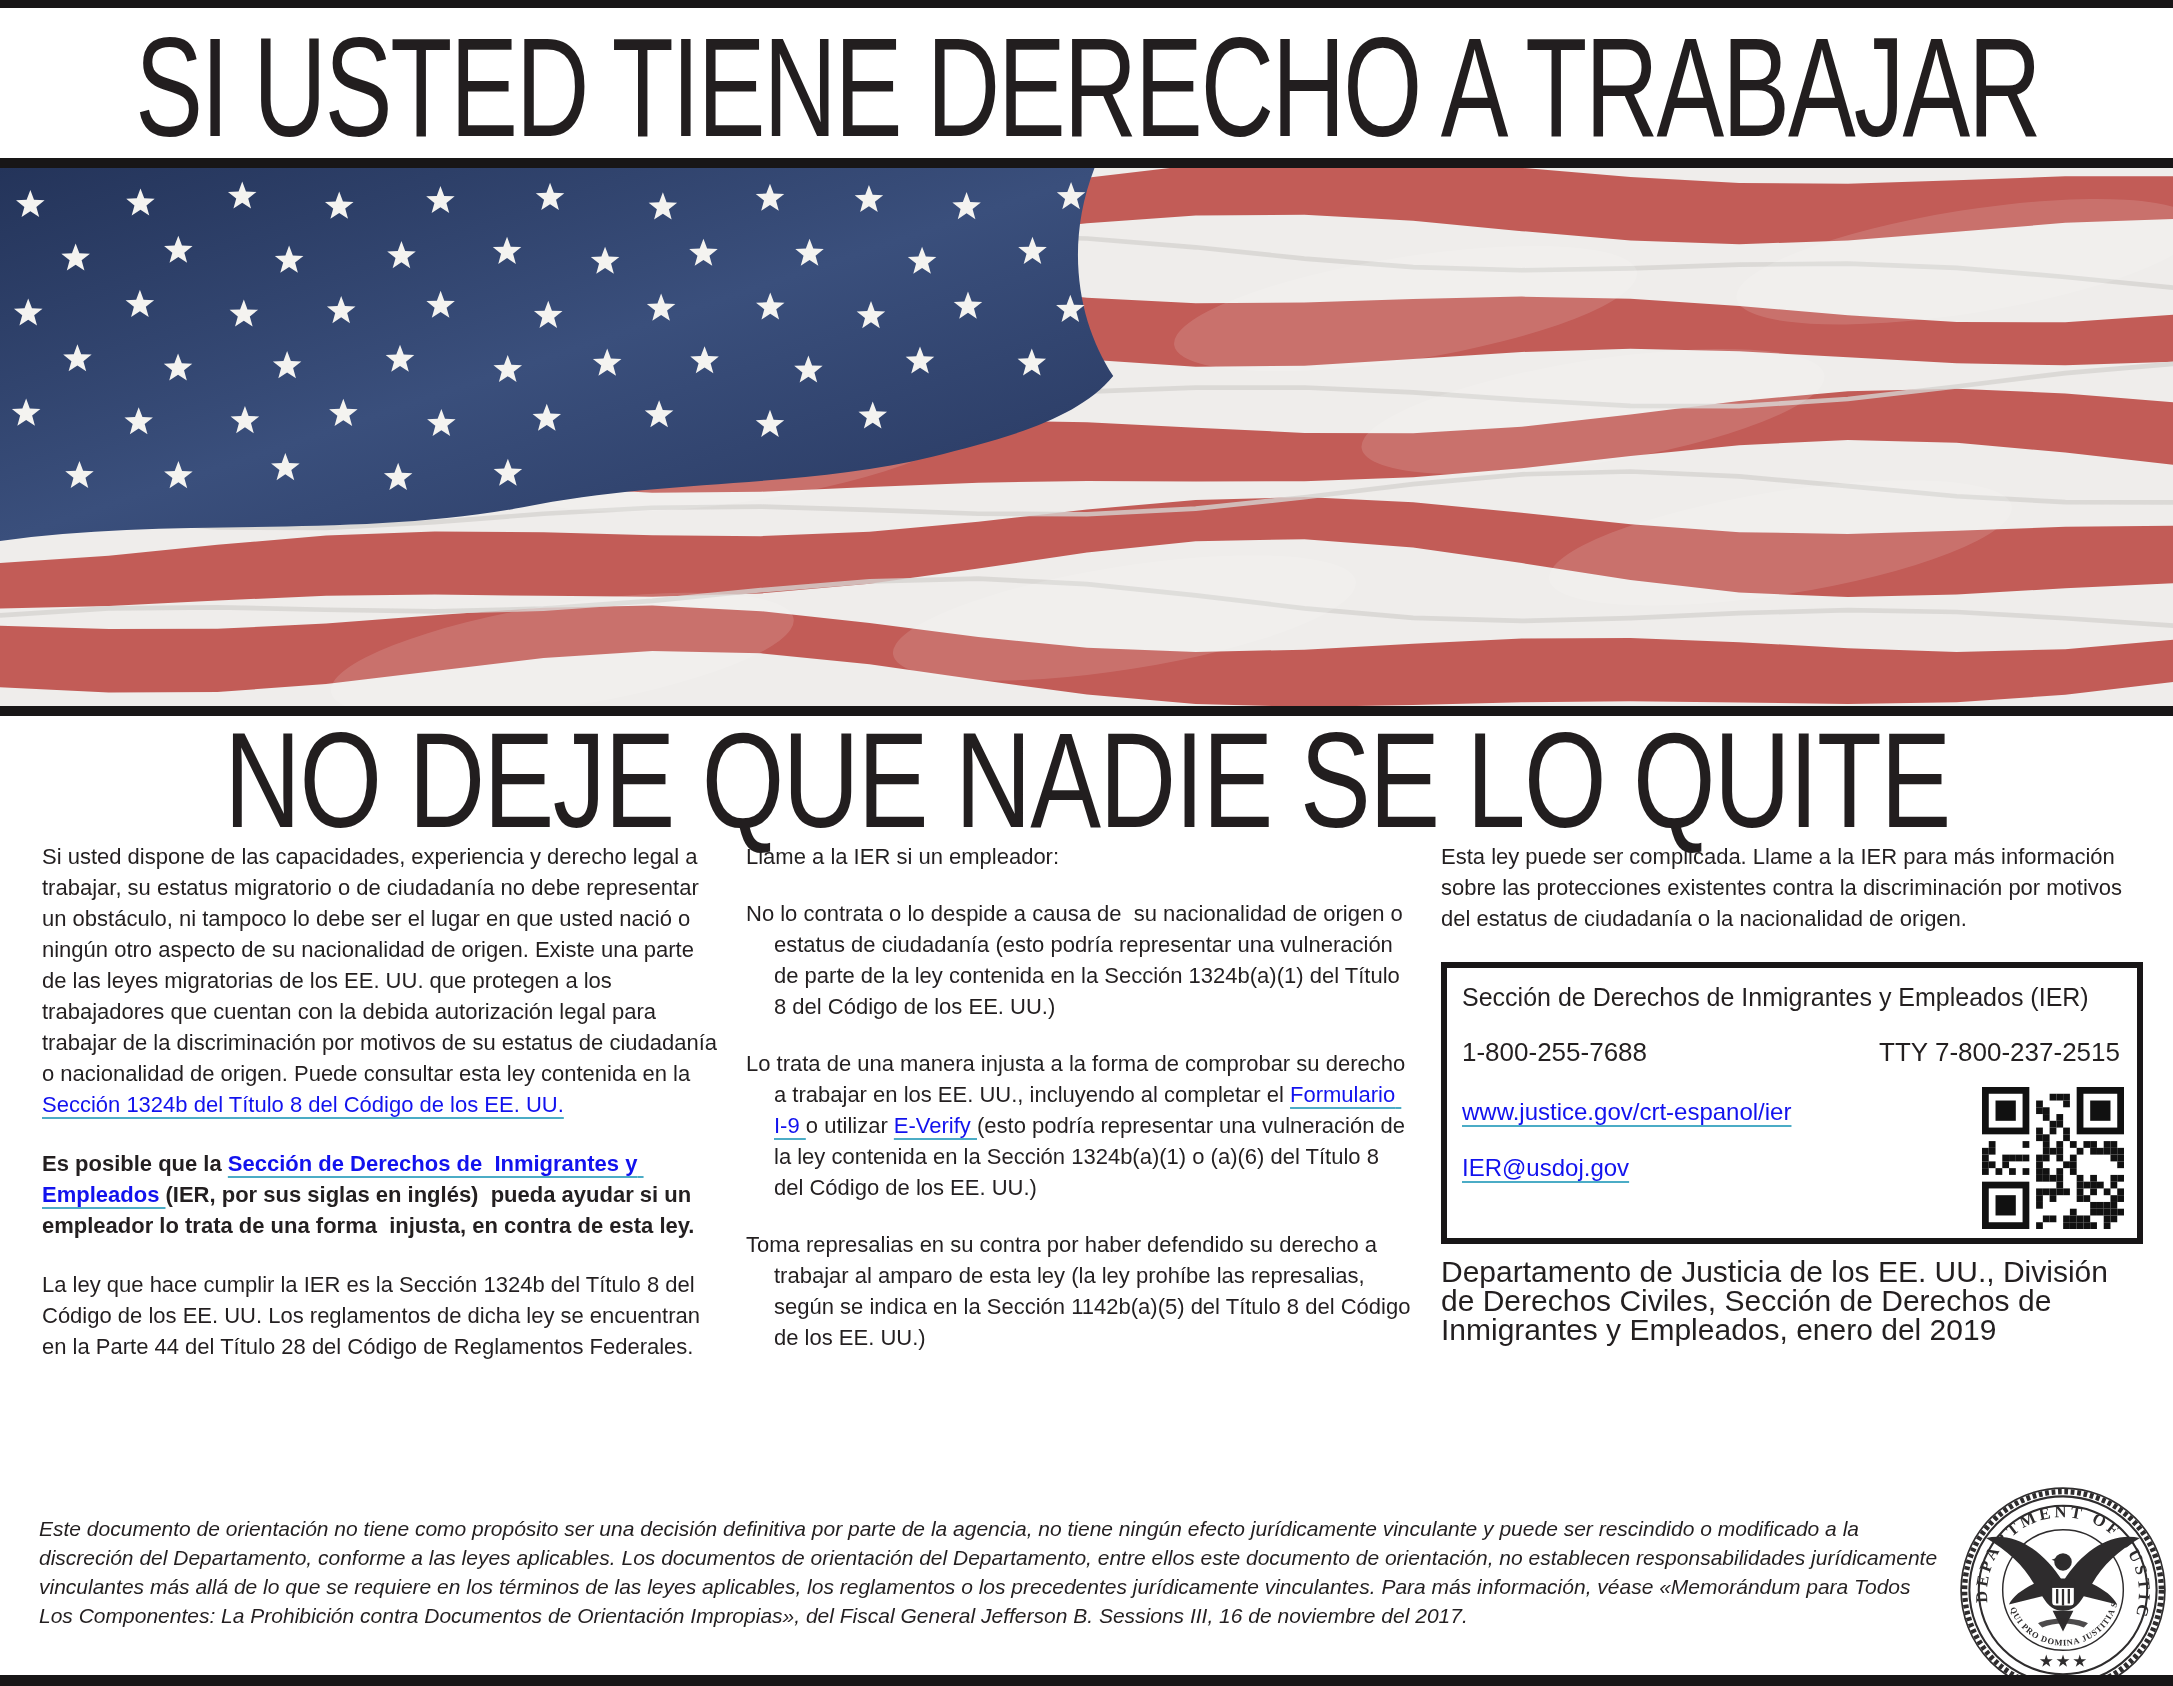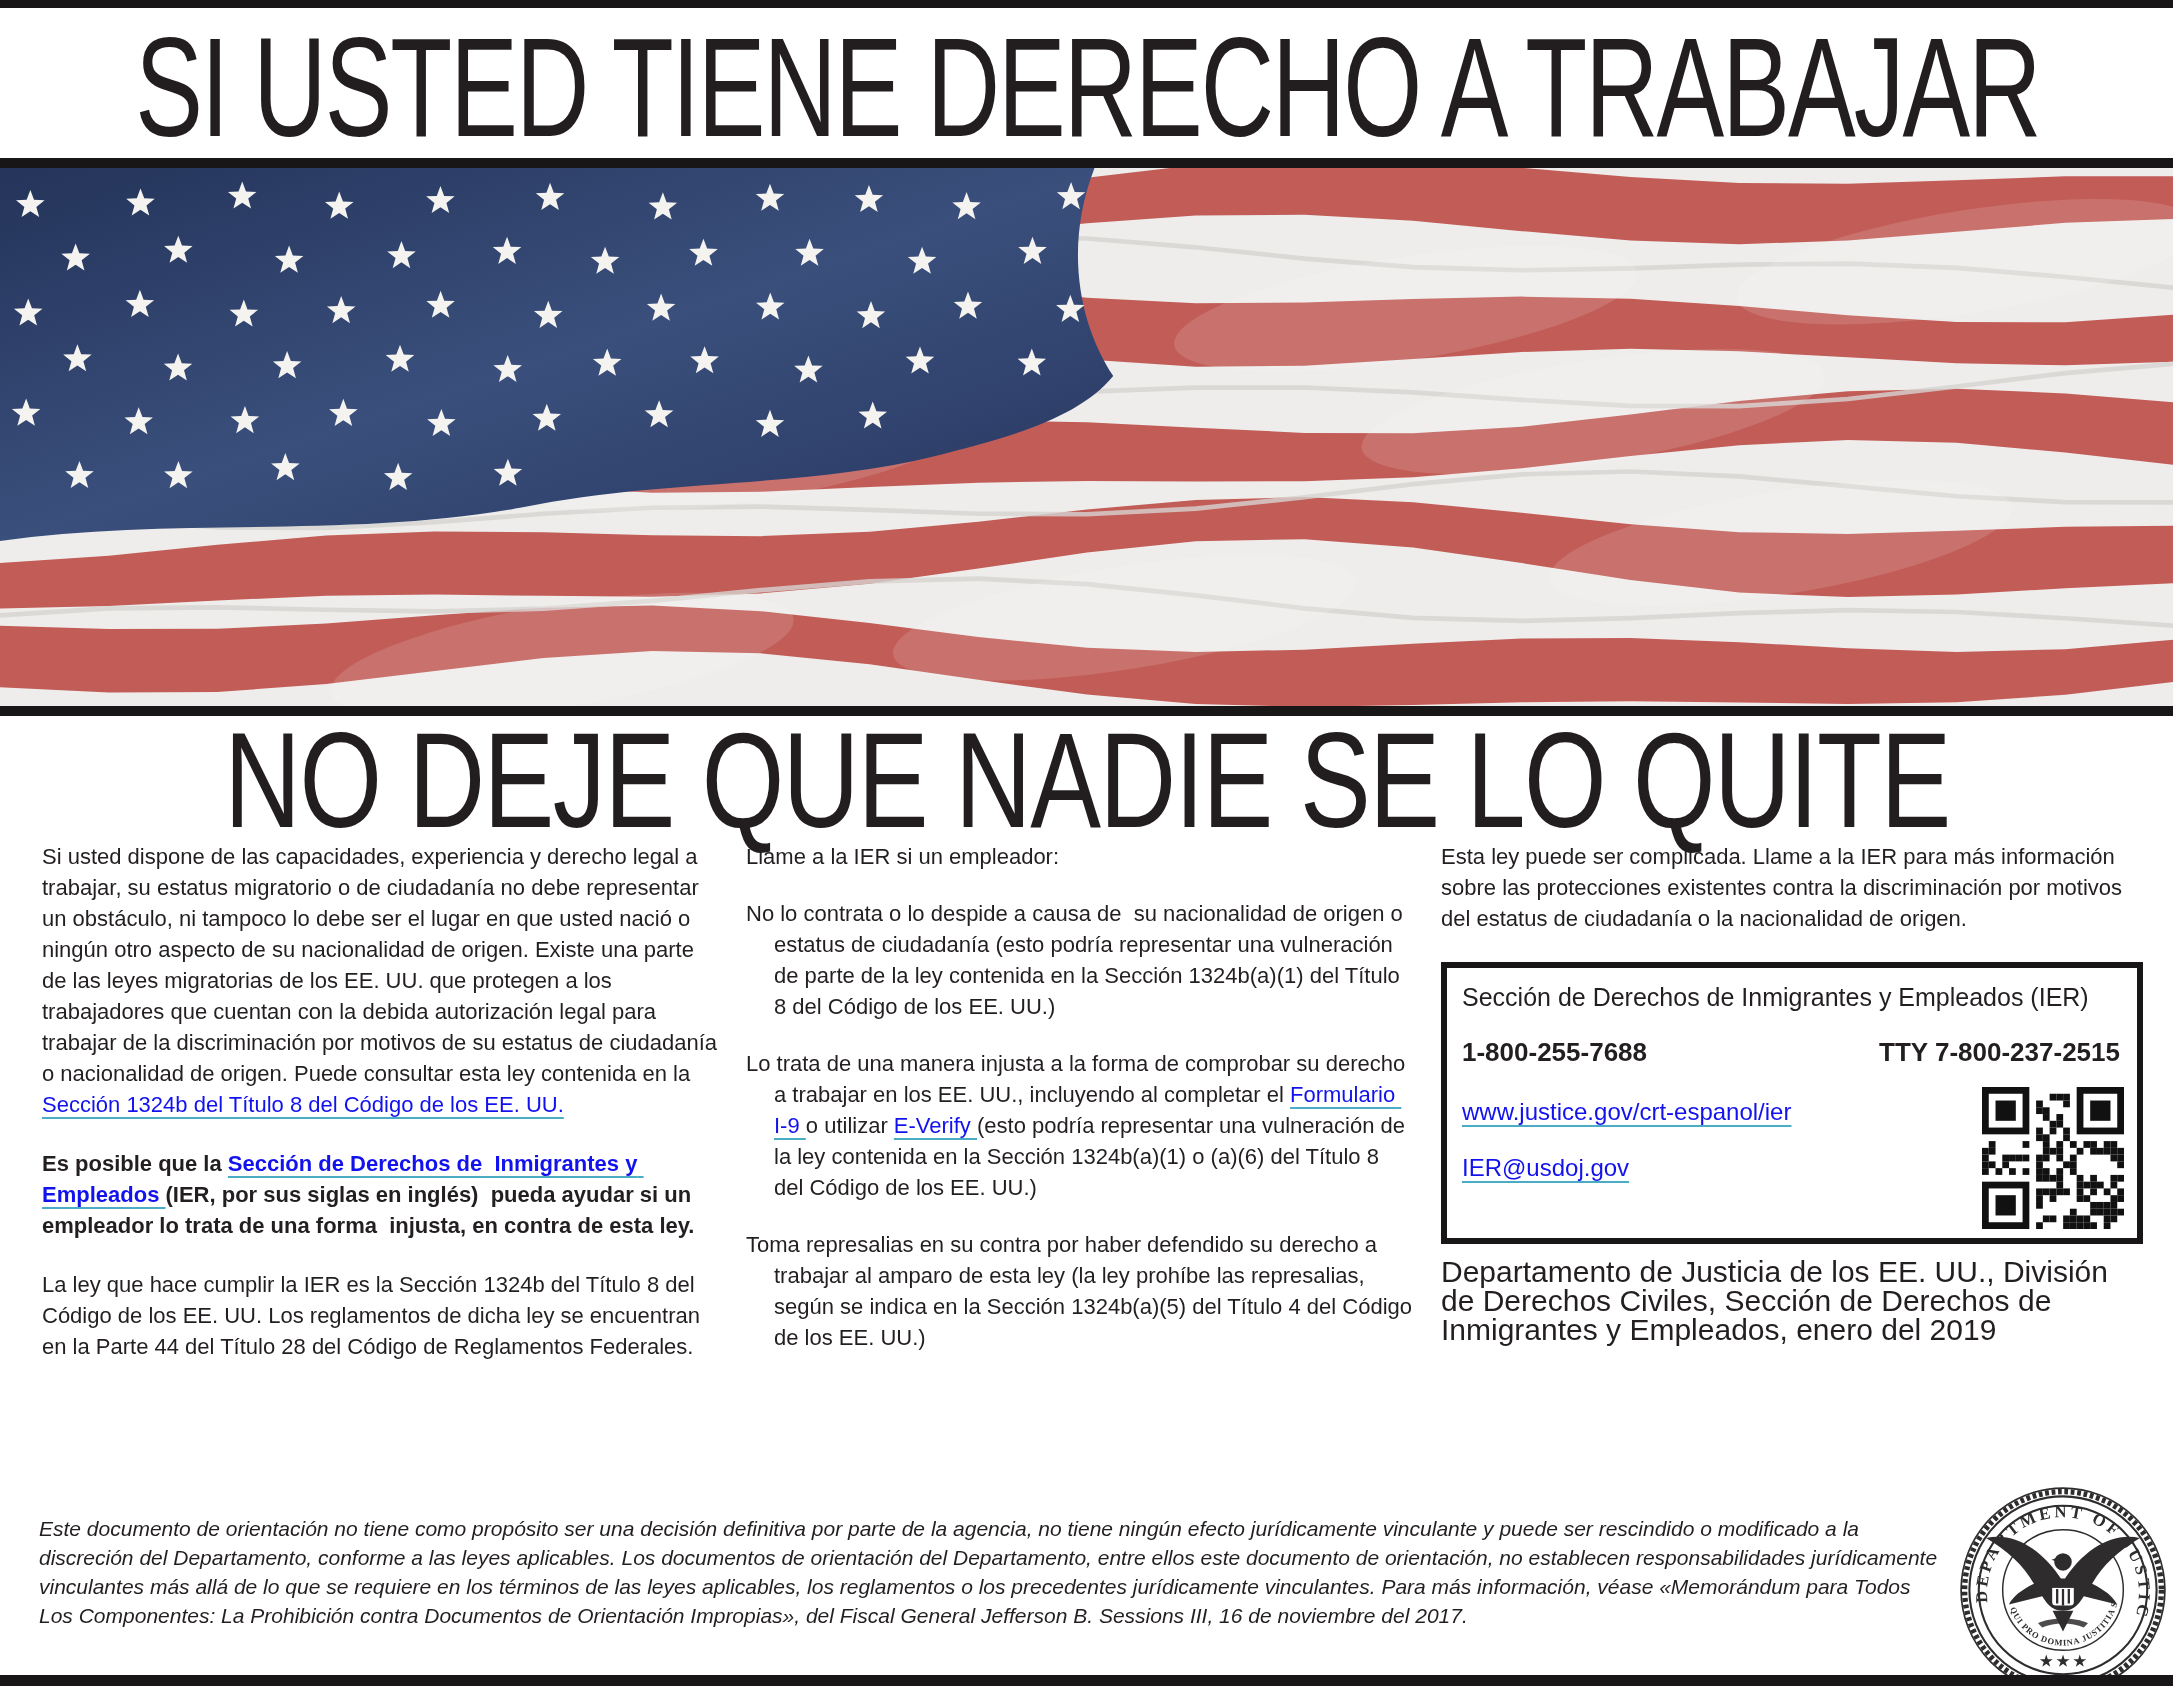--- a/index.html
+++ b/index.html
@@ -17,21 +17,21 @@
   .main{position:absolute;top:841px;left:42px;right:31px;display:flex;gap:28px;font-size:22px;line-height:31px;}
   .main p{margin:0;white-space:pre-wrap;}
   .c1{width:676px;} .c2{width:667px;} .c3{flex:1;min-width:0;}
   .c1 p+p{margin-top:28px;}
   .bold-para{font-weight:bold;}
   .lnk{color:#1212ee;text-decoration:underline;text-decoration-color:#4bacc6;text-decoration-thickness:2.3px;text-underline-offset:4.7px;cursor:pointer;}
   .bold-para .lnk{font-weight:bold;}
   .c2 .item{margin-top:26px;padding-left:28px;text-indent:-28px;}
   .box{margin-top:28px;border:6.6px solid #181617;padding:13px 17px 11.2px 15px;position:relative;min-height:282px;box-sizing:border-box;}
   .box-title{font-weight:normal;font-size:25px;line-height:32px;}
-  .phones{display:flex;justify-content:space-between;font-weight:bold;font-size:26px;margin-top:24px;}
+  .phones{display:flex;justify-content:space-between;font-weight:normal;font-size:26px;margin-top:24px;}
   .box .weblink{display:inline-block;margin-top:28px;font-size:24px;}
   .box .maillink{display:block;margin-top:24px;font-size:24px;width:max-content;}
   .qr{position:absolute;right:13px;bottom:9.4px;width:142px;height:142px;}
   .caption{margin-top:13px;font-size:30px;line-height:29px;}
   .disclaimer{position:absolute;top:1514px;left:39px;width:1902px;font-style:italic;font-size:21px;line-height:29px;white-space:normal;}
   .sealwrap{position:absolute;top:1486px;right:7.5px;width:208px;height:208px;}
   .sealwrap svg{width:100%;height:100%;}
   .sealtxt{font-family:"Liberation Serif","DejaVu Serif",serif;font-weight:bold;fill:#2e2c2d;}
 </style>
 </head>
@@ -145,21 +145,21 @@
     <div class="c1">
       <p><span class="dropcap">S</span><span><span>i usted dispone de las capacidades, experiencia y derecho legal a trabajar, su estatus migratorio o de ciudadanía no debe representar un obstáculo, ni tampoco lo debe ser el lugar en que usted nació o ningún otro aspecto de su nacionalidad de origen. Existe una parte de las leyes migratorias de los EE. UU. que protegen a los trabajadores que cuentan con la debida autorización legal para trabajar de la discriminación por motivos de su estatus de ciudadanía o nacionalidad de origen. Puede consultar esta ley contenida en la </span><a class="lnk" href="#">Sección 1324b del Título 8 del Código de los EE. UU.</a></span></p>
       <p class="bold-para"><span>Es posible que la </span><a class="lnk" href="#">Sección de Derechos de  Inmigrantes y Empleados </a><span>(IER, por sus siglas en inglés)  pueda ayudar si un empleador lo trata de una forma  injusta, en contra de esta ley.</span></p>
       <p>La ley que hace cumplir la IER es la Sección 1324b del Título 8 del Código de los EE. UU. Los reglamentos de dicha ley se encuentran en la Parte 44 del Título 28 del Código de Reglamentos Federales.</p>
     </div>
 
     <div class="c2">
       <p class="heading">Llame a la IER si un empleador:</p>
       <p class="item">No lo contrata o lo despide a causa de  su nacionalidad de origen o estatus de ciudadanía (esto podría representar una vulneración de parte de la ley contenida en la Sección 1324b(a)(1) del Título 8 del Código de los EE. UU.)</p>
       <p class="item"><span>Lo trata de una manera injusta a la forma de comprobar su derecho a trabajar en los EE. UU., incluyendo al completar el </span><a class="lnk" href="#">Formulario I-9 </a><span>o utilizar </span><a class="lnk" href="#">E-Verify </a><span>(esto podría representar una vulneración de la ley contenida en la Sección 1324b(a)(1) o (a)(6) del Título 8 del Código de los EE. UU.)</span></p>
-      <p class="item">Toma represalias en su contra por haber defendido su derecho a trabajar al amparo de esta ley (la ley prohíbe las represalias, según se indica en la Sección 1324b(a)(5) del Título 4 del Código de los EE. UU.)</p>
+      <p class="item">Toma represalias en su contra por haber defendido su derecho a trabajar al amparo de esta ley (la ley prohíbe las represalias, según se indica en la Sección 1142b(a)(5) del Título 8 del Código de los EE. UU.)</p>
     </div>
 
     <div class="c3">
       <p>Esta ley puede ser complicada. Llame a la IER para más información sobre las protecciones existentes contra la discriminación por motivos del estatus de ciudadanía o la nacionalidad de origen.</p>
       <div class="box">
         <div class="box-title">Sección de Derechos de Inmigrantes y Empleados (IER)</div>
         <div class="phones">
           <span>1-800-255-7688</span>
           <span>TTY 7-800-237-2515</span>
         </div>

